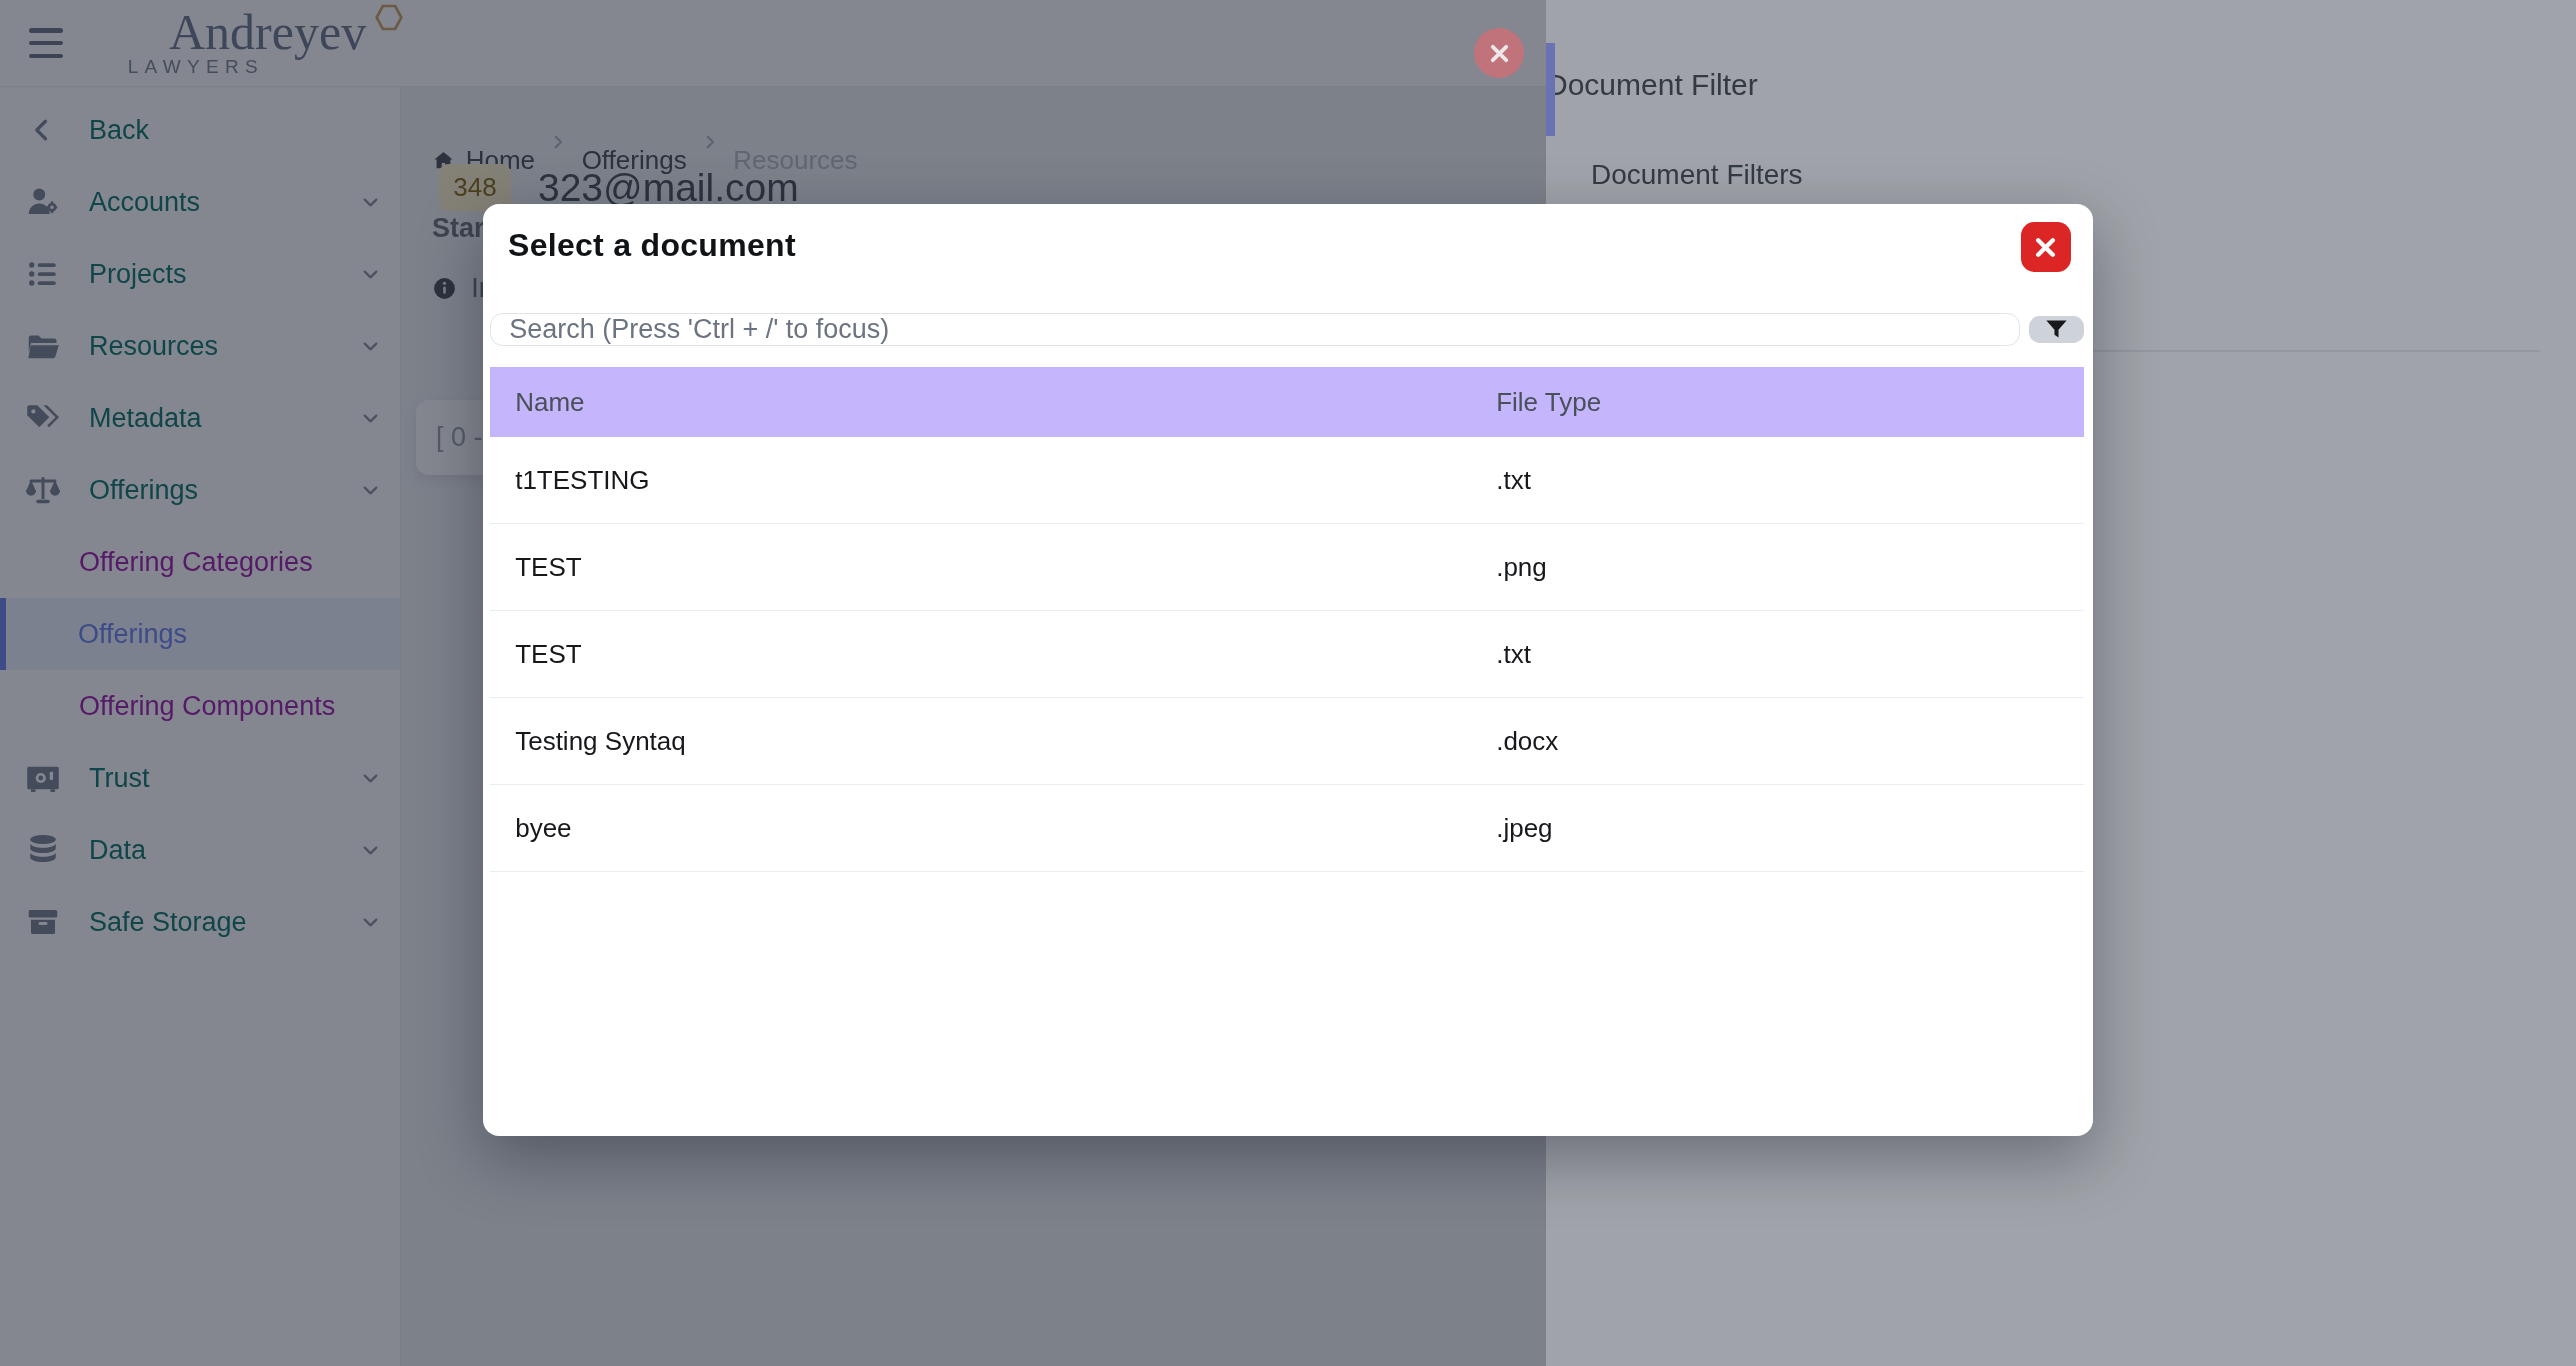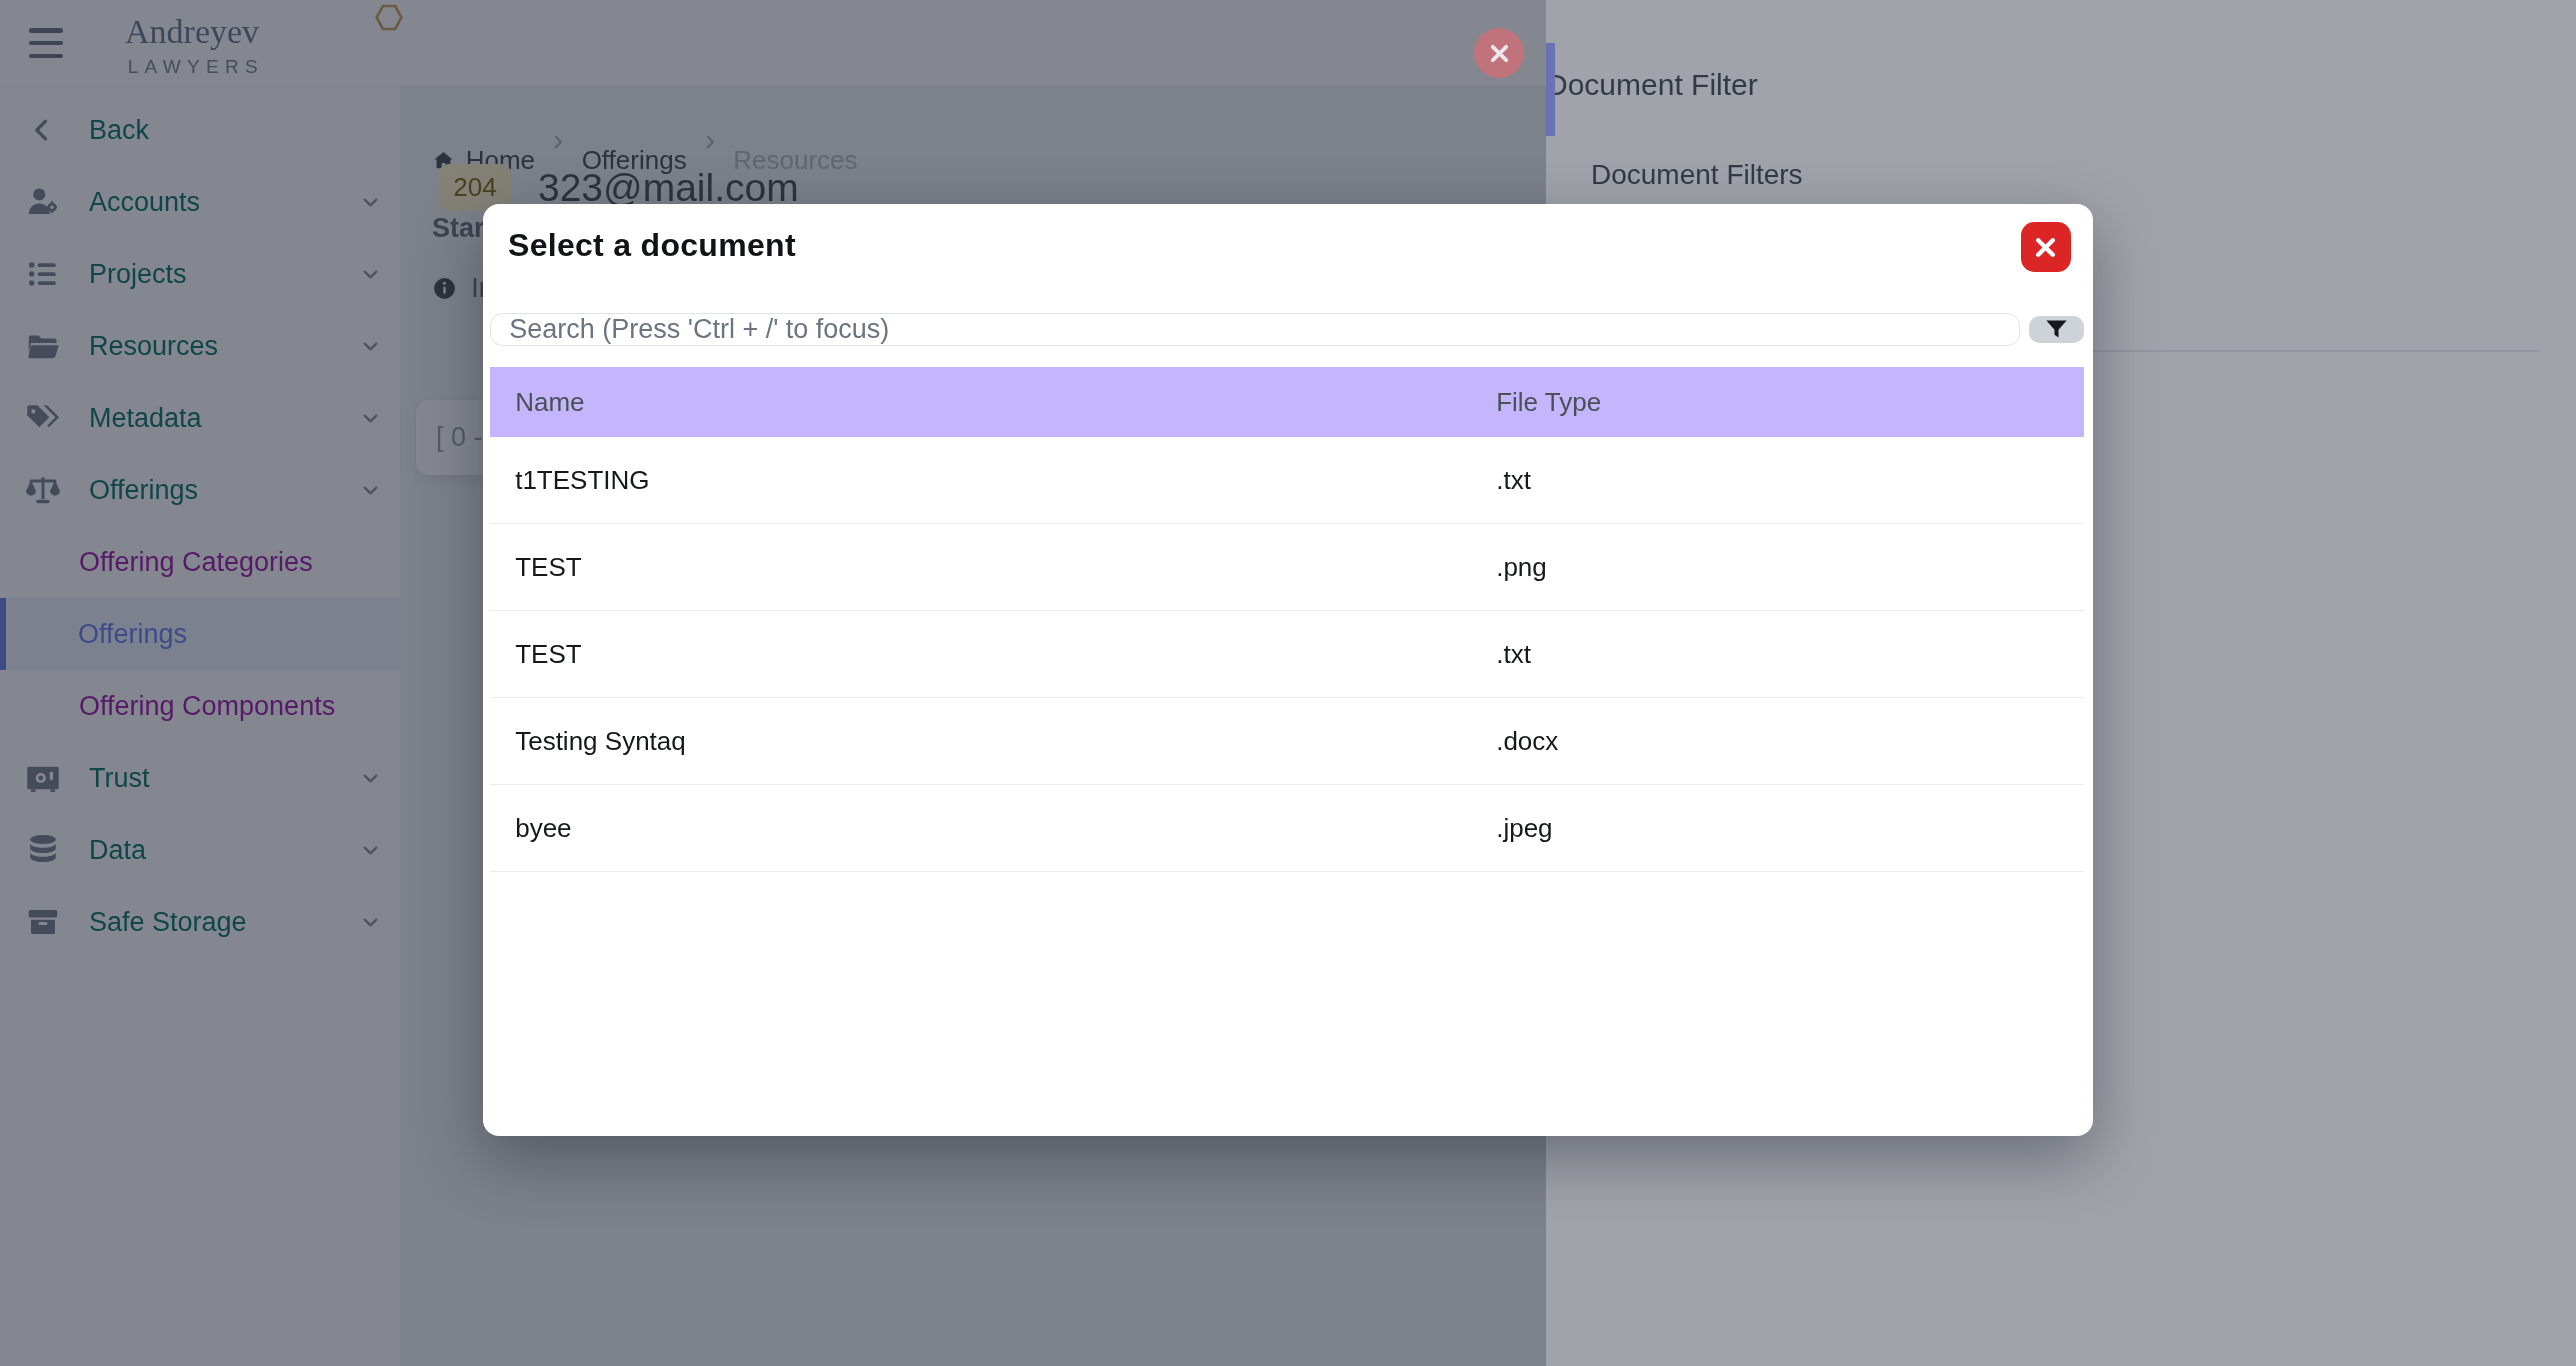--- a/index.html
+++ b/index.html
@@ -6,22 +6,22 @@
   html,body { width:2576px; height:1367px; overflow:hidden;
     font-family:"Liberation Sans","DejaVu Sans",sans-serif; background:#f1f2f6; }
 
   
   .header { position:absolute; left:0; top:0; width:2576px; height:87px;
     background:#ffffff; border-bottom:1.8px solid #eceef1; z-index:1; }
   .hamburger { position:absolute; left:29px; top:28px; width:36px; height:30px;
     display:flex; flex-direction:column; justify-content:space-between; cursor:pointer; }
   .hamburger span { display:block; width:34px; height:4.5px; border-radius:2.7px; background:#6e7587; }
   .logo { position:absolute; left:125px; top:5.4px; }
-  .logo-name { font-family:"Liberation Serif","DejaVu Serif",serif; font-size:34px;
-    color:#6e7a90; line-height:54px; }
+  .logo-name { font-family:"Liberation Serif","DejaVu Serif",serif; font-size:50px;
+    color:#6e7a90; line-height:54px;margin-left:44px; }
   .logo-sub { font-size:19px; letter-spacing:6.3px; color:#7d8798; margin-top:-3.6px; margin-left:2.7px; }
   .logo-hex { position:absolute; left:249px; top:-1.8px; }
 
   .sidebar { position:absolute; left:0; top:87px; width:401px; bottom:0;
     background:#ffffff; border-right:1.8px solid #e8eaee; z-index:1; padding-top:7.2px; }
   .side-item { height:72px; display:flex; align-items:center; position:relative;
     color:#0f766e; cursor:pointer; }
   .side-item .ic { width:39px; margin-left:23px; display:flex; justify-content:center; color:#7c8294; }
   .side-item .lbl { margin-left:27px; font-size:27px; }
   .side-item .chev { position:absolute; right:18px; color:#8b909e; }
@@ -297,21 +297,21 @@
     <span class="crumb">Offerings</span>
     <span class="sep">
       <svg width="18" height="18" viewBox="0 0 24 24" fill="none" stroke="currentColor" stroke-width="2.6" stroke-linecap="round" stroke-linejoin="round">
           <polyline points="9 5 16 12 9 19"></polyline>
         </svg>
     </span>
     <span class="crumb current">Resources</span>
   </div>
 
   <div class="heading-row">
-    <span class="count-badge">204</span>
+    <span class="count-badge">348</span>
     <span class="page-title">323@mail.com</span>
   </div>
 
   <div class="subtitle">Star</div>
 
   <div class="info-row">
     <span class="info-ic">
       <svg width="25" height="25" viewBox="0 0 24 24" fill="#4a5158">
           <circle cx="12" cy="12" r="10"></circle>
           <rect x="10.8" y="10" width="2.4" height="7" rx="1.2" fill="#f1f2f6"></rect>

